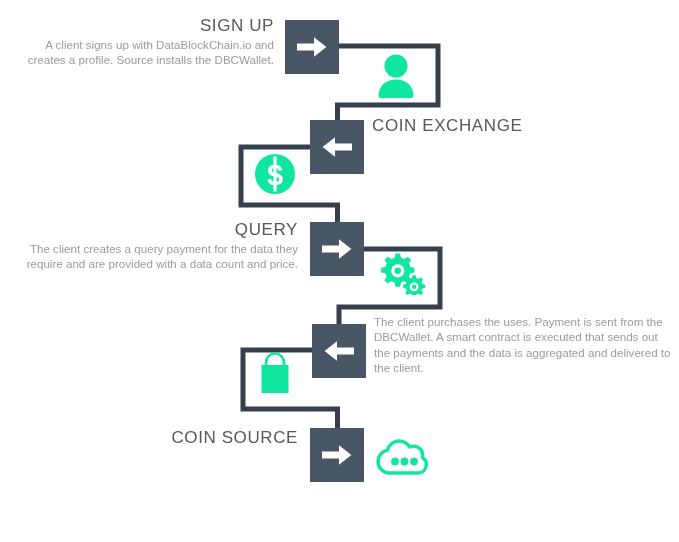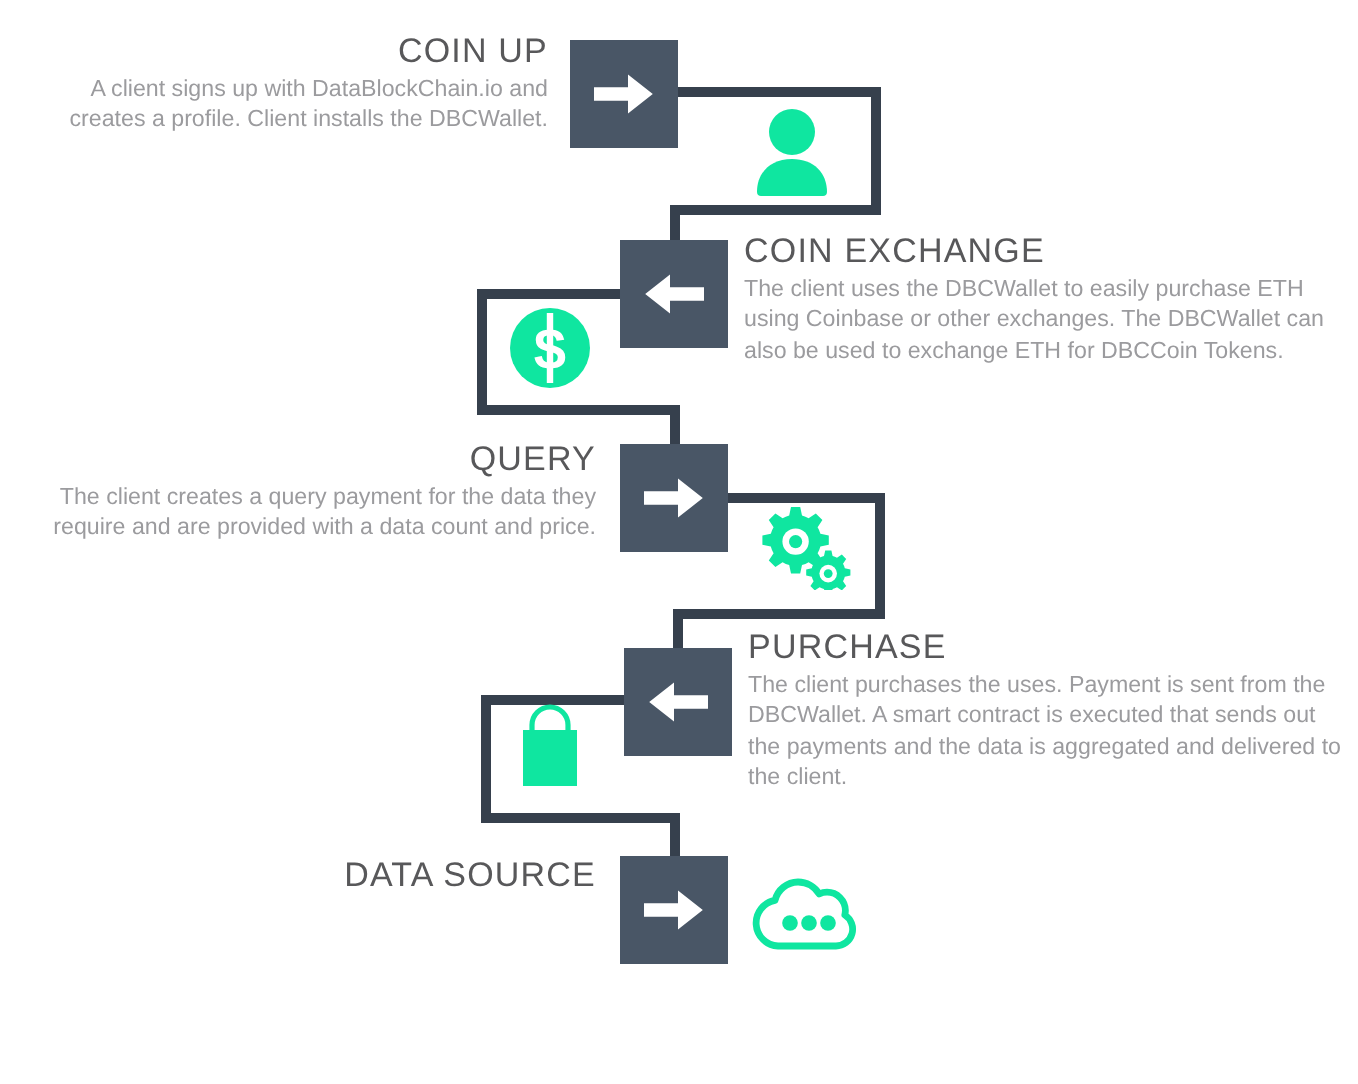--- a/index.html
+++ b/index.html
@@ -156,36 +156,34 @@
     </svg>
   </div>
 
   <div class="node-box" style="left:310px; top:428px;">
     <svg width="30" height="22" viewBox="0 0 30 22">
       <path d="M0 7.6 h17 V1.2 L29.4 11 17 20.8 V14.4 H0 Z" fill="#ffffff"></path>
     </svg>
   </div>
 
   <div class="step-text left" style="left:16px; top:16px; width:258px;">
-    <p class="step-title">COIN UP</p>
-    <p class="step-body">A client signs up with DataBlockChain.io and creates a profile. Client installs the DBCWallet.</p>
+    <p class="step-title">SIGN UP</p>
+    <p class="step-body">A client signs up with DataBlockChain.io and creates a profile. Source installs the DBCWallet.</p>
   </div>
 
   <div class="step-text right" style="left:372px; top:116px; width:300px;">
     <p class="step-title">COIN EXCHANGE</p>
-    <p class="step-body">The client uses the DBCWallet to easily purchase ETH using Coinbase or other exchanges. The DBCWallet can also be used to exchange ETH for DBCCoin Tokens.</p>
   </div>
 
   <div class="step-text left" style="left:18px; top:220px; width:280px;">
     <p class="step-title">QUERY</p>
     <p class="step-body">The client creates a query payment for the data they require and are provided with a data count and price.</p>
   </div>
 
   <div class="step-text right" style="left:374px; top:314px; width:298px;">
-    <p class="step-title">PURCHASE</p>
     <p class="step-body">The client purchases the uses. Payment is sent from the DBCWallet. A smart contract is executed that sends out the payments and the data is aggregated and delivered to the client.</p>
   </div>
 
   <div class="step-text left" style="left:20px; top:428px; width:278px;">
-    <p class="step-title">DATA SOURCE</p>
+    <p class="step-title">COIN SOURCE</p>
   </div>
 
 </div>
 
 </body></html>

